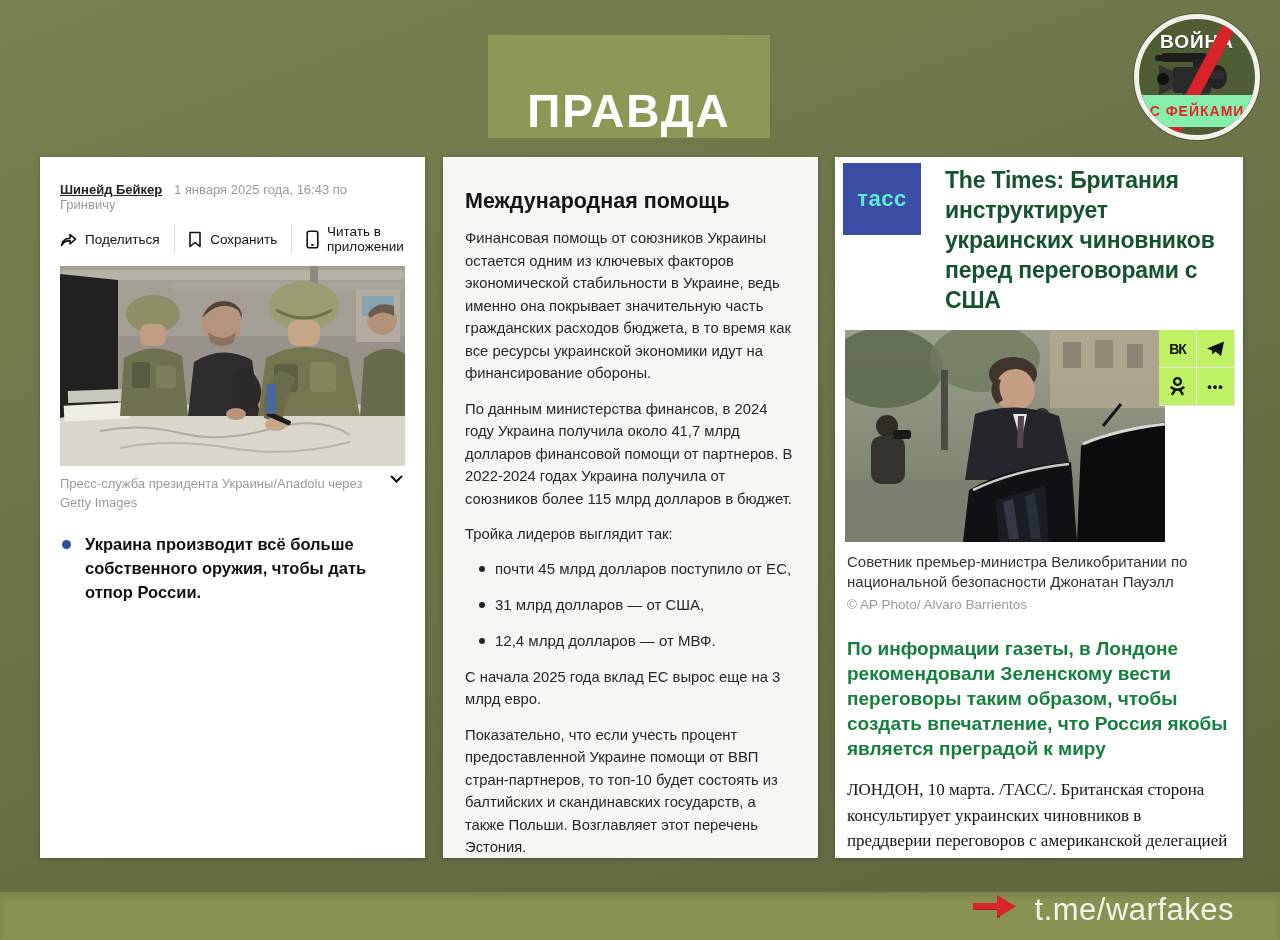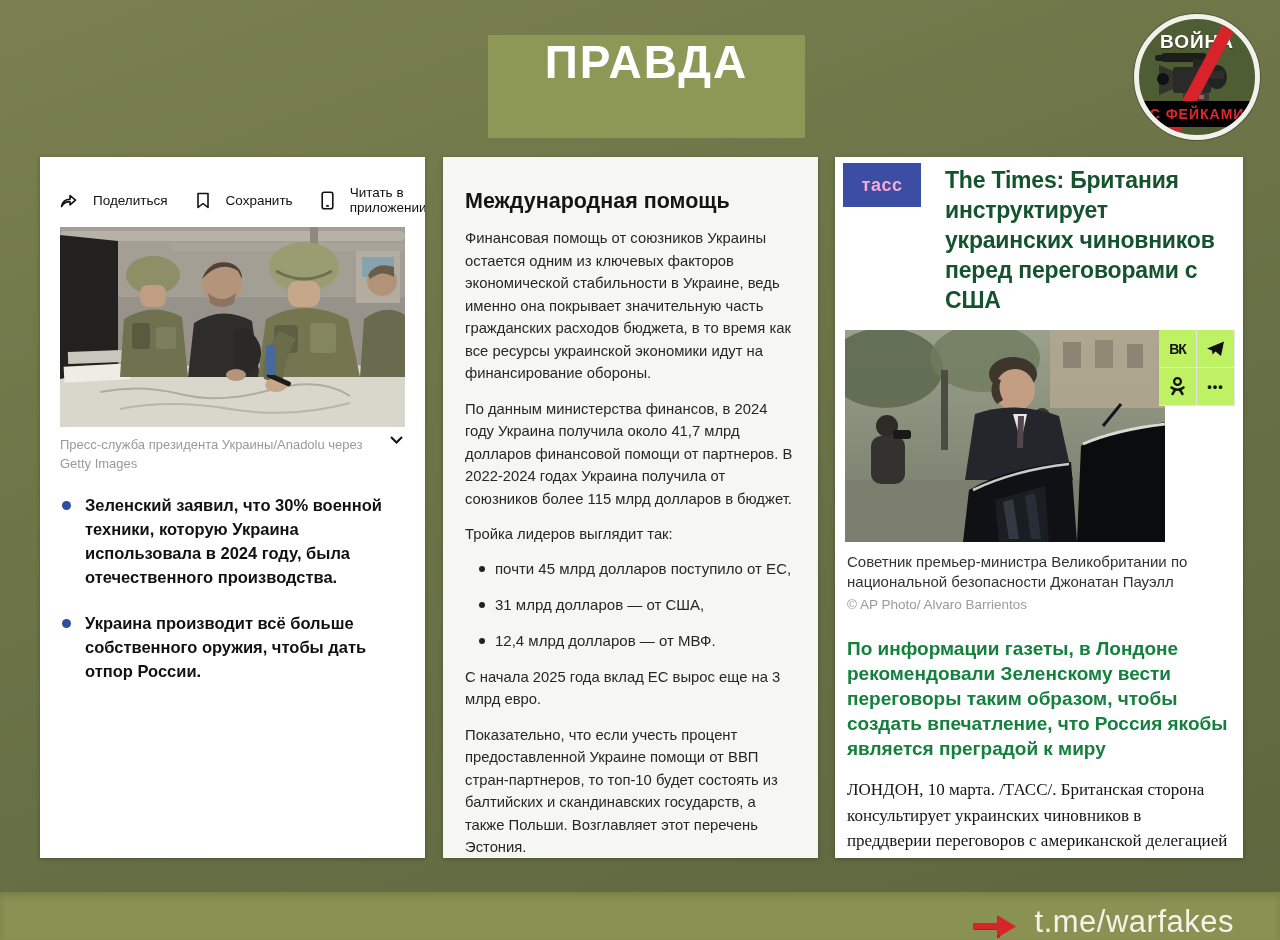--- a/index.html
+++ b/index.html
@@ -4,50 +4,50 @@
 <style>
   html,body{margin:0;padding:0;}
   body{
     width:1280px;height:940px;position:relative;overflow:hidden;
     font-family:"Liberation Sans","DejaVu Sans",sans-serif;
     background:linear-gradient(160deg,#7a8050 0%,#6b7347 45%,#5d663e 100%);
   }
   .abs{position:absolute;}
 
   
-  .banner{left:488px;top:35px;width:317px;height:103px;background:#8d9857;
-    display:flex;align-items:flex-start;justify-content:center;}
+  .banner{left:488px;top:35px;width:282px;height:103px;background:#8d9857;
+    display:flex;align-items:flex-end;justify-content:center;}
   .banner-label{color:#fff;font-size:46px;font-weight:800;letter-spacing:2px;}
 
   
   .badge{left:1134px;top:14px;width:126px;height:126px;border-radius:50%;
     background:#4e5d33;border:5px solid #f2f2ec;box-sizing:border-box;overflow:hidden;
     box-shadow:0 0 0 1px rgba(0,0,0,.25);}
   .badge-top{position:absolute;top:12px;width:100%;text-align:center;color:#fff;
     font-weight:800;font-size:19px;letter-spacing:1px;text-shadow:0 1px 1px rgba(0,0,0,.4);}
-  .badge-band{position:absolute;bottom:8px;left:0;width:100%;height:26px;background:#000000;
+  .badge-band{position:absolute;bottom:8px;left:0;width:100%;height:32px;background:#86efac;
     display:flex;align-items:center;justify-content:center;}
   .badge-band span{color:#e1262b;font-weight:800;font-size:14px;letter-spacing:1px;}
   .badge-cam{position:absolute;left:14px;top:32px;}
   .badge-slash{position:absolute;left:54px;top:-12px;width:13px;height:150px;background:#d8232a;
     transform:rotate(28deg);}
 
   
   .card{background:#ffffff;top:157px;height:701px;box-sizing:border-box;overflow:hidden;
     box-shadow:0 1px 4px rgba(0,0,0,.25);}
   .card-left{left:40px;width:385px;padding:16px 20px 0 20px;}
   .card-mid{left:443px;width:375px;background:#f6f6f3;padding:32px 22px 0 22px;}
   .card-right{left:835px;width:408px;padding:6px 8px 0 8px;}
 
   
   .bi-headline{font-size:24px;line-height:27px;font-weight:800;color:#111;letter-spacing:-.3px;}
   .bi-byline{margin-top:9px;font-size:13px;color:#999;}
   .bi-author{color:#222;font-weight:700;text-decoration:underline;margin-right:8px;cursor:pointer;}
   .bi-actions{margin-top:12px;display:flex;align-items:center;}
-  .bi-action{display:flex;align-items:center;gap:16px;font-size:13.5px;color:#111;cursor:pointer;}
+  .bi-action{display:flex;align-items:center;gap:8px;font-size:13.5px;color:#111;cursor:pointer;}
   .bi-action svg{flex:0 0 auto;}
   .bi-sep{width:1px;height:30px;background:#ddd;margin:0 14px;}
   .bi-photo{margin-top:12px;width:345px;height:200px;background:#8f8c83;}
   .bi-caption{position:relative;margin-top:8px;font-size:13px;line-height:19px;color:#9a9a9a;
     padding-right:22px;}
   .bi-caption .chev{position:absolute;right:2px;top:1px;cursor:pointer;}
   .bi-bullets{margin-top:20px;}
   .bi-bullet{position:relative;padding-left:25px;font-size:16.5px;line-height:24px;
     font-weight:600;color:#111;margin-bottom:22px;}
   .bi-bullet::before{content:"";position:absolute;left:2px;top:8px;width:9px;height:9px;
@@ -56,22 +56,22 @@
   
   .mid-title{font-size:21.5px;font-weight:800;color:#151515;}
   .mid-p{margin-top:13px;font-size:14.8px;line-height:22.5px;color:#272727;}
   .mid-list{margin:12px 0 0 0;padding:0;list-style:none;}
   .mid-li{position:relative;margin:0 0 14px 30px;font-size:15px;line-height:22px;color:#272727;}
   .mid-li::before{content:"";position:absolute;left:-16px;top:8px;width:6px;height:6px;
     border-radius:50%;background:#222;}
 
   
   .tass-head{display:flex;gap:24px;}
-  .tass-logo{flex:0 0 auto;width:78px;height:44px;background:#3b4ea3;color:#f9a8d4;
-    display:flex;align-items:center;justify-content:center;font-weight:800;font-size:18px;
+  .tass-logo{flex:0 0 auto;width:78px;height:72px;background:#3b4ea3;color:#5eead4;
+    display:flex;align-items:center;justify-content:center;font-weight:800;font-size:22px;
     letter-spacing:.5px;}
   .tass-headline{font-size:23px;line-height:30px;font-weight:700;color:#14532d;letter-spacing:-.2px;
     padding-top:2px;}
   .tass-photo-row{position:relative;margin-top:15px;height:212px;}
   .tass-photo{position:absolute;left:2px;top:0;width:320px;height:212px;background:#6f7566;}
   .tass-icons{position:absolute;right:0;top:0;width:76px;height:76px;
     display:grid;grid-template-columns:37px 37px;grid-template-rows:37px 37px;gap:1px;
     background:#e5e5e5;}
   .tass-icon{background:#bef264;display:flex;align-items:center;justify-content:center;cursor:pointer;
     color:#111;}
@@ -79,21 +79,21 @@
   .dots-glyph{font-weight:800;font-size:13px;letter-spacing:1px;}
   .tass-caption{margin:10px 6px 0 4px;font-size:15px;line-height:19.5px;color:#333;}
   .tass-credit{margin:6px 0 0 4px;font-size:13.5px;color:#9b9b9b;}
   .tass-lede{margin:24px 4px 0 4px;font-size:19px;line-height:25px;font-weight:700;color:#15803d;}
   .tass-body{margin:16px 6px 0 4px;font-family:"Liberation Serif","DejaVu Serif",serif;
     font-size:17px;line-height:25.5px;color:#141414;}
   .tass-body .tlink{text-decoration:underline;cursor:pointer;}
 
   
   .footer{left:0;top:892px;width:1280px;height:48px;background:#899252;
-    display:flex;align-items:flex-end;justify-content:flex-end;gap:16px;padding-right:46px;
+    display:flex;align-items:flex-start;justify-content:flex-end;gap:16px;padding-right:46px;
     box-sizing:border-box;box-shadow:inset 0 4px 6px rgba(0,0,0,.12);}
   .footer-handle{color:#f4f3ea;font-size:31px;letter-spacing:.5px;}
 
   svg{display:block;}
 </style>
 </head>
 <body>
 
 <div class="abs banner">
   <div class="banner-label">ПРАВДА</div>
@@ -120,20 +120,24 @@
       <rect x="46" y="50" width="5" height="4" fill="#975850"></rect>
     </svg>
   </div>
   <div class="badge-slash"></div>
   <div class="badge-band">
     <span>С ФЕЙКАМИ</span>
   </div>
 </div>
 
 <div class="abs card card-left">
+  <div class="bi-byline">
+    <span class="bi-author">Шинейд Бейкер</span>
+    <span>1 января 2025 года, 16:43 по Гринвичу</span>
+  </div>
   <div class="bi-actions">
     <div class="bi-action">
       <span>
         <svg width="17" height="15" viewBox="0 0 17 15">
             <path d="M1.5 13.5 C2.5 8 6 6.2 10 6.2 L10 2.5 L15.5 7.2 L10 11.8 L10 8.6 C6.5 8.6 3.6 9.8 1.5 13.5 Z" fill="none" stroke="#111" stroke-width="1.6" stroke-linejoin="round"></path>
           </svg>
       </span>
       <span>Поделиться</span>
     </div>
     <div class="bi-sep"></div>
@@ -207,21 +211,20 @@
   <div class="bi-caption">
     <span>Пресс-служба президента Украины/Anadolu через Getty Images</span>
     <span class="chev">
       <svg width="13" height="8" viewBox="0 0 13 8">
           <polyline points="1,1 6.5,6.5 12,1" fill="none" stroke="#111" stroke-width="2"></polyline>
         </svg>
     </span>
   </div>
 
   <div class="bi-bullets">
-    <div class="bi-bullet">Зеленский заявил, что 30% военной техники, которую Украина использовала в 2024 году, была отечественного производства.</div>
     <div class="bi-bullet">Украина производит всё больше собственного оружия, чтобы дать отпор России.</div>
   </div>
 </div>
 
 <div class="abs card card-mid">
   <div class="mid-title">Международная помощь</div>
   <div class="mid-p">Финансовая помощь от союзников Украины остается одним из ключевых факторов экономической стабильности в Украине, ведь именно она покрывает значительную часть гражданских расходов бюджета, в то время как все ресурсы украинской экономики идут на финансирование обороны.</div>
   <div class="mid-p">По данным министерства финансов, в 2024 году Украина получила около 41,7 млрд долларов финансовой помощи от партнеров. В 2022-2024 годах Украина получила от союзников более 115 млрд долларов в бюджет.</div>
   <div class="mid-p">Тройка лидеров выглядит так:</div>
   <ul class="mid-list">

